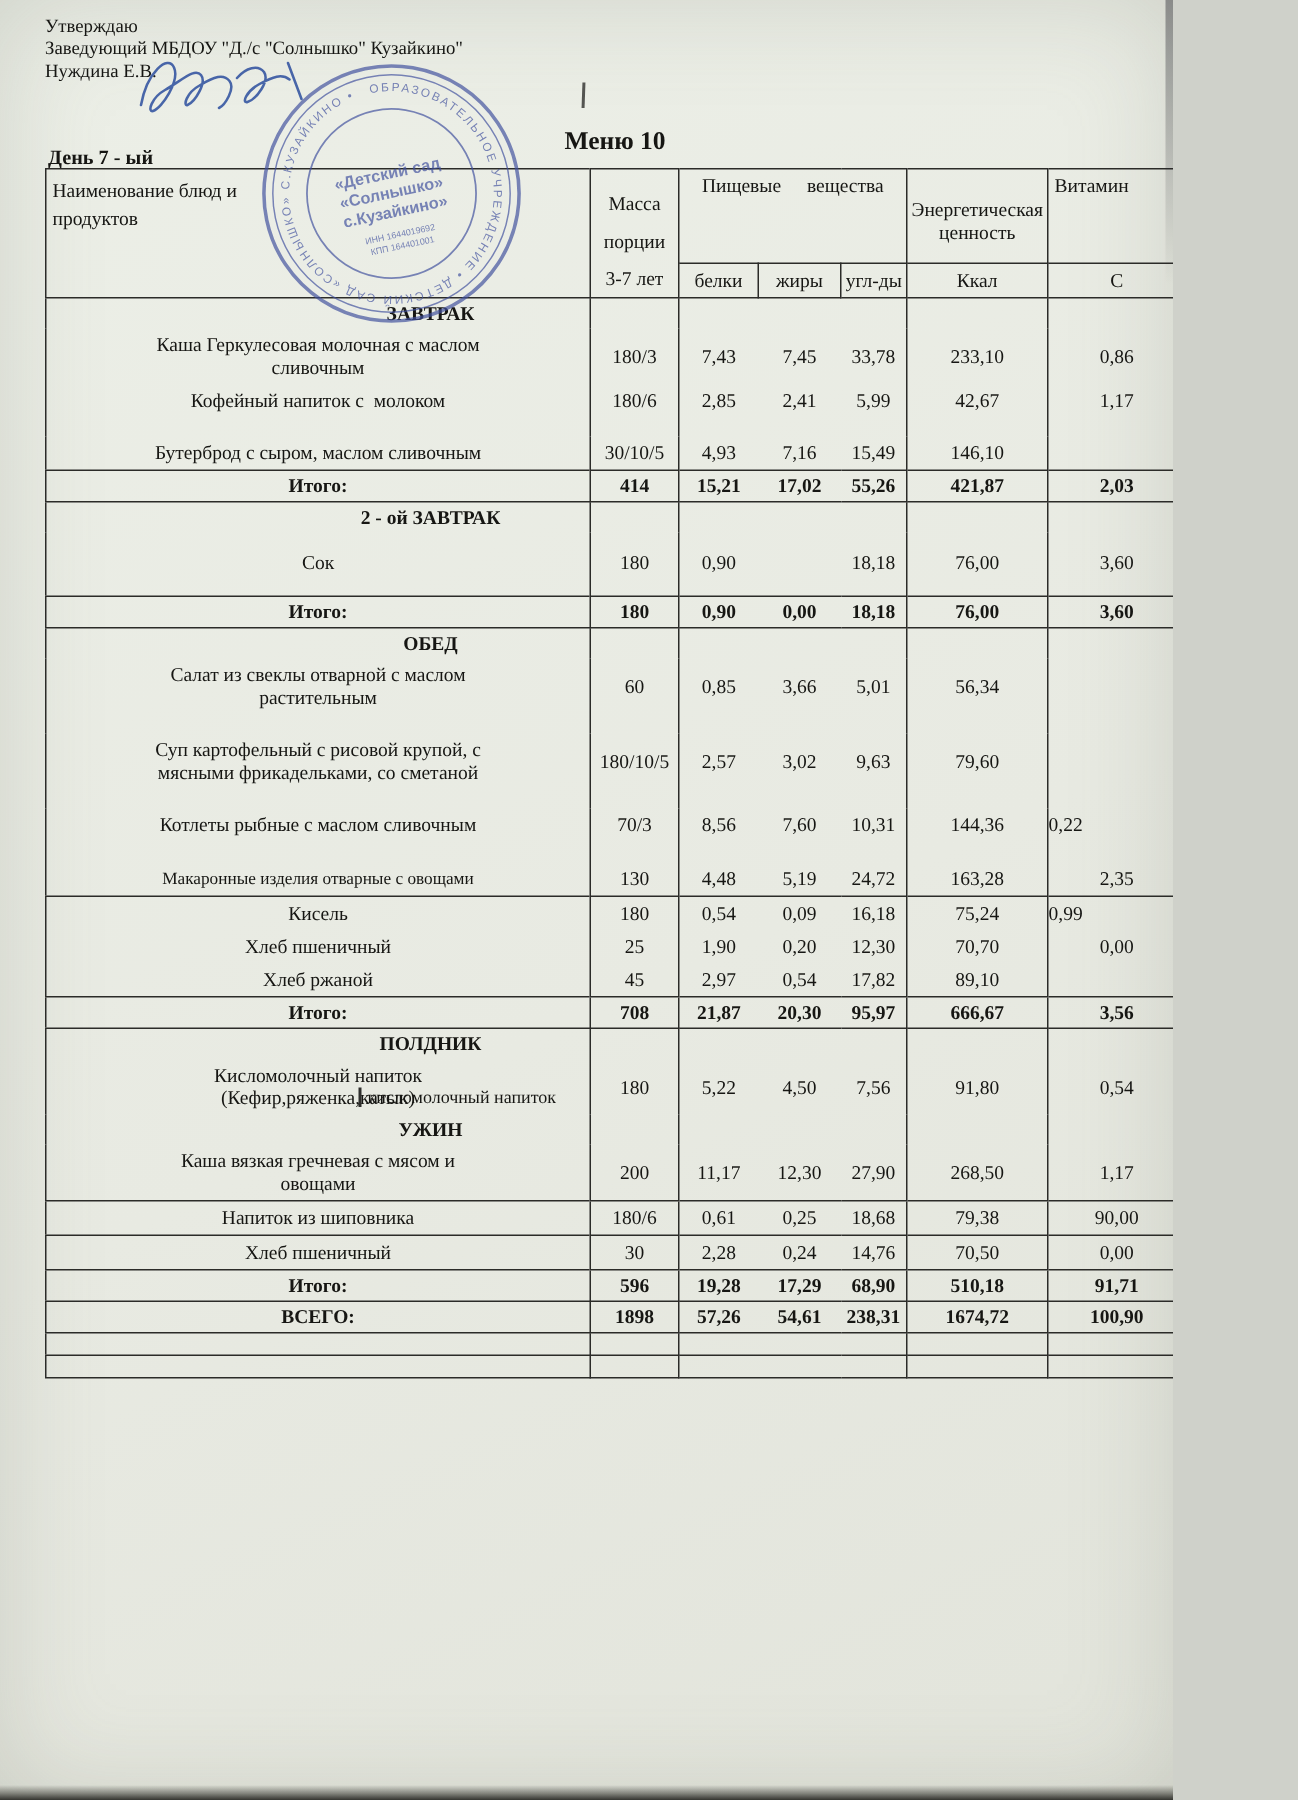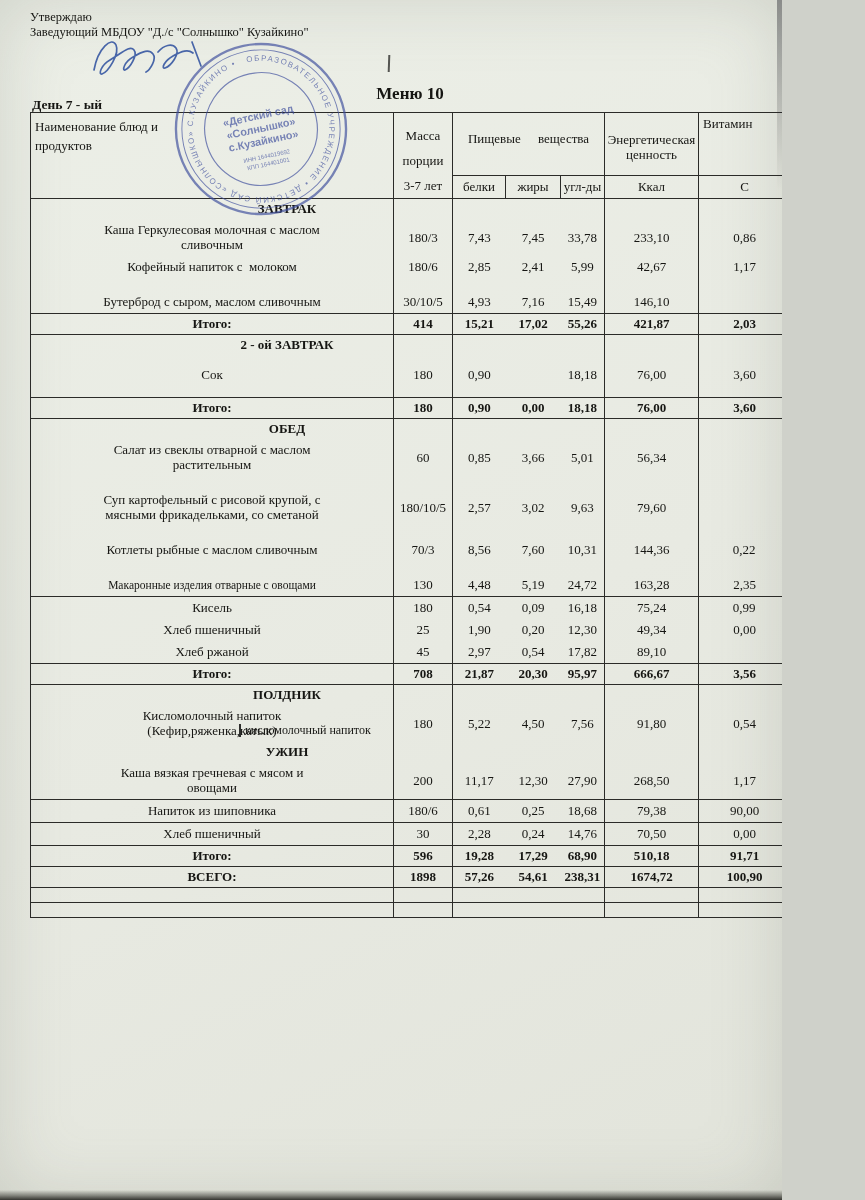--- a/index.html
+++ b/index.html
@@ -30,35 +30,35 @@
   table.menu { border:1px solid var(--line); }
   th, td { vertical-align:middle; }
   th { font-weight:normal; }
 
   thead tr.h1 { height:41px; }
   thead tr.h2 { height:17px; }
   .h-name { text-align:left; vertical-align:top; padding:4px 4px 0 4px; white-space:pre-line; line-height:19px;
             border-right:1px solid var(--line); border-bottom:1px solid var(--line); }
   .h-mass { text-align:center; vertical-align:top; padding-top:10px; white-space:pre-line; line-height:25px;
             border-right:1px solid var(--line); border-bottom:1px solid var(--line); }
-  .h-nutr { text-align:center; vertical-align:top; padding-top:18px; word-spacing:14px;
+  .h-nutr { text-align:center; vertical-align:top; padding-top:3px; word-spacing:14px;
             border-right:1px solid var(--line); border-bottom:1px solid var(--line); }
   .h-energy { text-align:center; vertical-align:top; padding-top:19px; white-space:pre-line; line-height:15px;
               border-right:1px solid var(--line); border-bottom:1px solid var(--line); }
   .h-vit { text-align:left; vertical-align:top; padding:3px 0 0 4px; border-bottom:1px solid var(--line); }
   .h-sub { text-align:center; border-bottom:1px solid var(--line); padding-bottom:1px; }
   .h-sub.br { border-right:1px solid var(--line);margin-top:31px; }
 
   td.c-name { text-align:center; padding:2px 4px; border-right:1px solid var(--line); position:relative; }
   td.c-mass { text-align:center; border-right:1px solid var(--line); }
   td.c-protein, td.c-fat { text-align:center; }
   td.c-carbs { text-align:center; border-right:1px solid var(--line); }
   td.c-kcal { text-align:center; border-right:1px solid var(--line); }
   td.c-vitamin { text-align:center; }
-  td.c-vitamin.align-right { text-align:center; padding-right:1px; }
+  td.c-vitamin.align-right { text-align:left; padding-right:1px; }
 
   .dish-name { white-space:pre-wrap; line-height:15px; display:inline-block; }
   tr.small .dish-name { font-size:11.5px; }
 
   tr.r-section td { border-top:none; height:17px;margin-left:48px; }
   tr.r-section .section-label { font-weight:bold; margin-left:150px; }
   tr.r-section td.c-name { text-align:center; }
 
   tr.r-item td { padding-top:3px; padding-bottom:3px; }
   tr.gap td { padding-bottom:16px; }
@@ -79,20 +79,21 @@
       background:linear-gradient(to bottom, rgba(45,45,52,.45), rgba(45,45,52,0)); }
 </style>
 </head>
 <body>
 
 <div class="page">
 
   <div class="top-left">
     <div>Утверждаю</div>
     <div>Заведующий МБДОУ "Д./с "Солнышко" Кузайкино"</div>
+    <div>Нуждина Е.В.</div>
   </div>
 
   <svg class="signature" width="120" height="55" viewBox="0 0 120 55">
     <path d="M6,40 C10,18 24,6 28,15 C32,24 20,42 14,44 C10,45 13,35 22,30 C34,23 42,15 46,20 C50,25 42,38 37,40 C34,41 36,32 45,27 C55,21 61,19 65,24 C69,29 62,40 58,42 M70,22 C76,15 84,13 88,18 C92,24 83,36 77,38 C73,39 76,31 85,26 C94,21 100,19 105,23 M104,12 L113,36" stroke="#2b4d9e" stroke-width="1.7" fill="none" stroke-linecap="round" opacity="0.85"></path>
   </svg>
 
 
   <div class="pen-mark"></div>
 
   <div class="menu-title">Меню 10</div>
@@ -257,21 +258,21 @@
           <td class="c-carbs">16,18</td>
           <td class="c-kcal">75,24</td>
           <td class="c-vitamin align-right">0,99</td>
         </tr>
         <tr class="r-item">
           <td class="c-name"><span class="dish-name">Хлеб пшеничный</span></td>
           <td class="c-mass">25</td>
           <td class="c-protein">1,90</td>
           <td class="c-fat">0,20</td>
           <td class="c-carbs">12,30</td>
-          <td class="c-kcal">49,34</td>
+          <td class="c-kcal">70,70</td>
           <td class="c-vitamin">0,00</td>
         </tr>
         <tr class="r-item">
           <td class="c-name"><span class="dish-name">Хлеб ржаной</span></td>
           <td class="c-mass">45</td>
           <td class="c-protein">2,97</td>
           <td class="c-fat">0,54</td>
           <td class="c-carbs">17,82</td>
           <td class="c-kcal">89,10</td>
           <td class="c-vitamin"></td>

